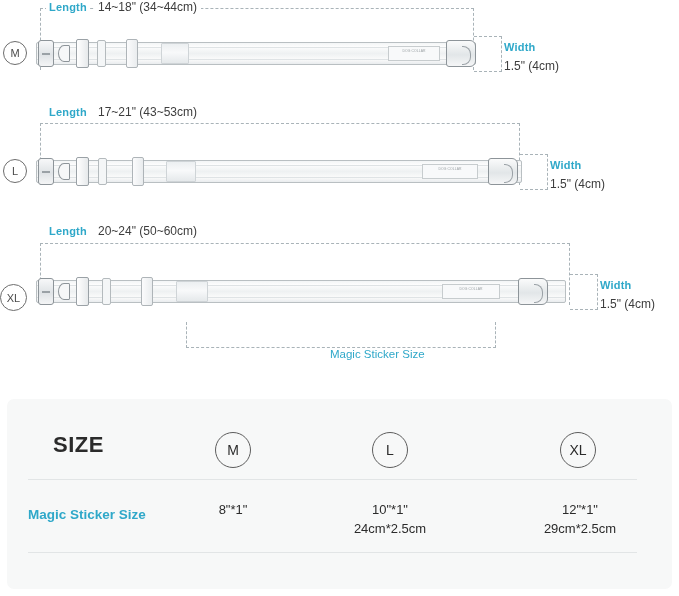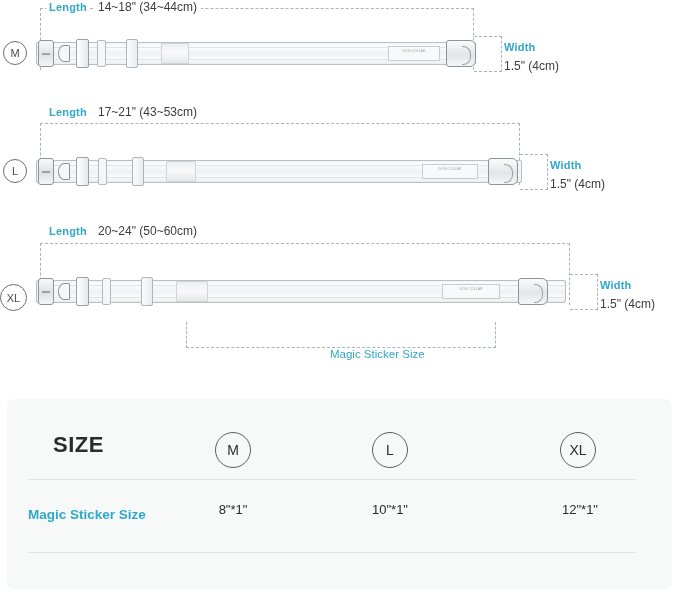--- a/index.html
+++ b/index.html
@@ -329,18 +329,20 @@
   <div class="hdr-circle" style="left:372px; top:432px;">L</div>
   <div class="hdr-circle" style="left:560px; top:432px;">XL</div>
 
   <div class="tbl-row-label">Magic Sticker Size</div>
 
   <div class="tbl-cell" style="left:168px; top:500px; width:130px;">
     <div>8"*1"</div>
   </div>
   <div class="tbl-cell" style="left:322px; top:500px; width:136px;">
     <div>10"*1"</div>
+    <div>24cm*2.5cm</div>
   </div>
   <div class="tbl-cell" style="left:512px; top:500px; width:136px;">
     <div>12"*1"</div>
+    <div>29cm*2.5cm</div>
   </div>
 
 </div>
 
 </body></html>

